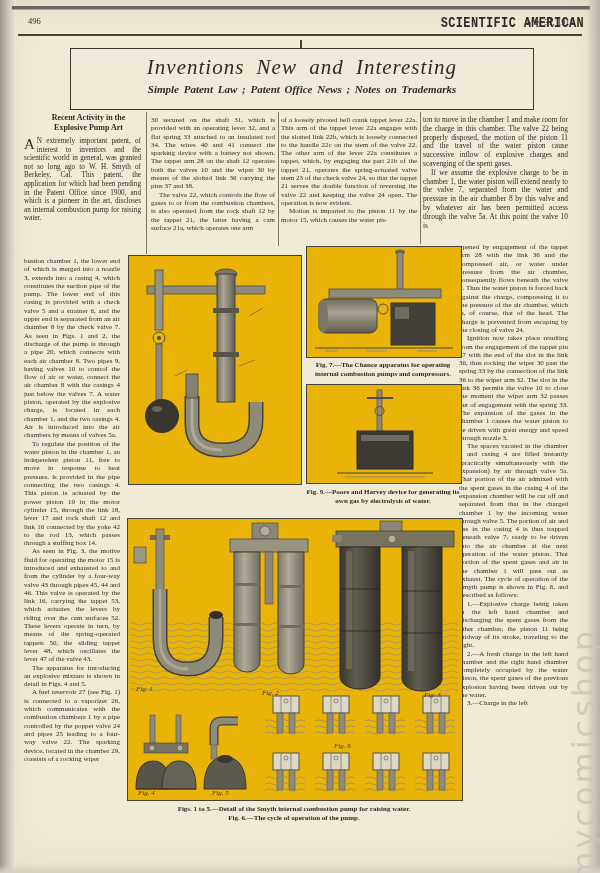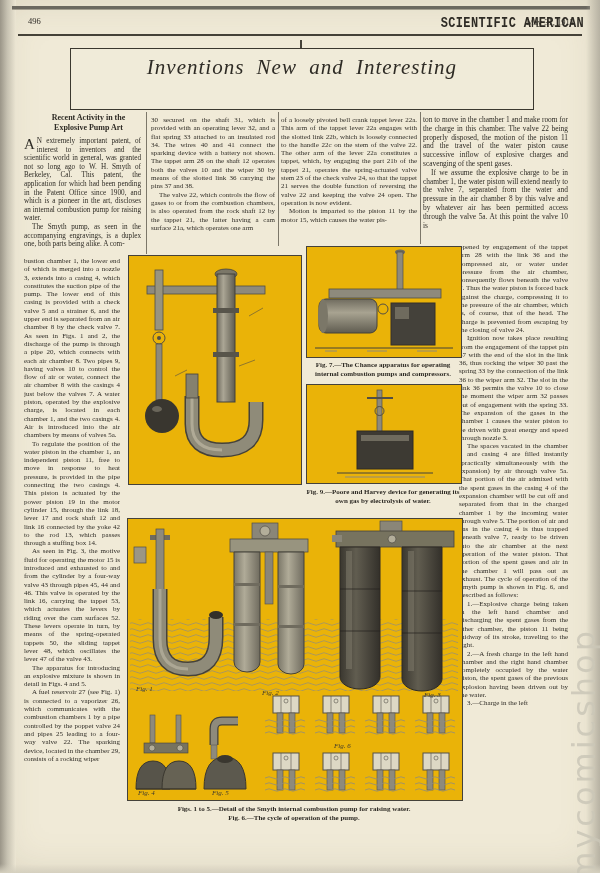--- a/index.html
+++ b/index.html
@@ -73,30 +73,30 @@
   <div class="edge-bottom"></div>
 
   <div class="page-num">496</div>
   <div class="masthead"><span>SCIENTIFIC AMERICAN</span></div>
   <div class="issue-date">May 31, 1913</div>
   <div class="header-rule"></div>
   <div class="box-tick"></div>
 
   <div class="title-box">
     <div class="title">Inventions New and Interesting</div>
+    <div class="subtitle">Simple Patent Law ; Patent Office News ; Notes on Trademarks</div>
   </div>
 
   <div class="vrule v1"></div>
   <div class="vrule v2"></div>
   <div class="vrule v3"></div>
 
   <div class="bodycol c1t">
     <div class="art-head">Recent Activity in the Explosive Pump Art</div>
     <p class="cont"><span class="dropcap">A</span><span>N extremely important patent, of interest to inventors and the scientific world in general, was granted not so long ago to W. H. Smyth of Berkeley, Cal. This patent, the application for which had been pending in the Patent Office since 1900, and which is a pioneer in the art, discloses an internal combustion pump for raising water.</span></p>
-    <p>The Smyth pump, as seen in the accompanying engravings, is a duplex one, both parts being alike. A com-</p>
   </div>
 
   <div class="bodycol c1b">
     <p class="cont">bustion chamber 1, the lower end of which is merged into a nozzle 3, extends into a casing 4, which constitutes the suction pipe of the pump. The lower end of this casing is provided with a check valve 5 and a strainer 6, and the upper end is separated from an air chamber 8 by the check valve 7. As seen in Figs. 1 and 2, the discharge of the pump is through a pipe 20, which connects with each air chamber 8. Two pipes 9, having valves 10 to control the flow of air or water, connect the air chamber 8 with the casings 4 just below the valves 7. A water piston, operated by the explosive charge, is located in each chamber 1, and the two casings 4. Air is introduced into the air chambers by means of valves 5a.</p>
     <p>To regulate the position of the water piston in the chamber 1, an independent piston 11, free to move in response to heat pressure, is provided in the pipe connecting the two casings 4. This piston is actuated by the power piston 19 in the motor cylinder 15, through the link 18, lever 17 and rock shaft 12 and link 16 connected by the yoke 42 to the rod 13, which passes through a stuffing box 14.</p>
     <p>As seen in Fig. 3, the motive fluid for operating the motor 15 is introduced and exhausted to and from the cylinder by a four-way valve 43 through pipes 45, 44 and 46. This valve is operated by the link 16, carrying the tappet 53, which actuates the levers by riding over the cam surfaces 52. These levers operate in turn, by means of the spring-operated tappets 50, the sliding tappet lever 48, which oscillates the lever 47 of the valve 43.</p>
     <p>The apparatus for introducing an explosive mixture is shown in detail in Figs. 4 and 5.</p>
     <p>A fuel reservoir 27 (see Fig. 1) is connected to a vaporizer 26, which communicates with the combustion chambers 1 by a pipe controlled by the poppet valve 24 and pipes 25 leading to a four-way valve 22. The sparking device, located in the chamber 29, consists of a rocking wiper</p>
   </div>
 

